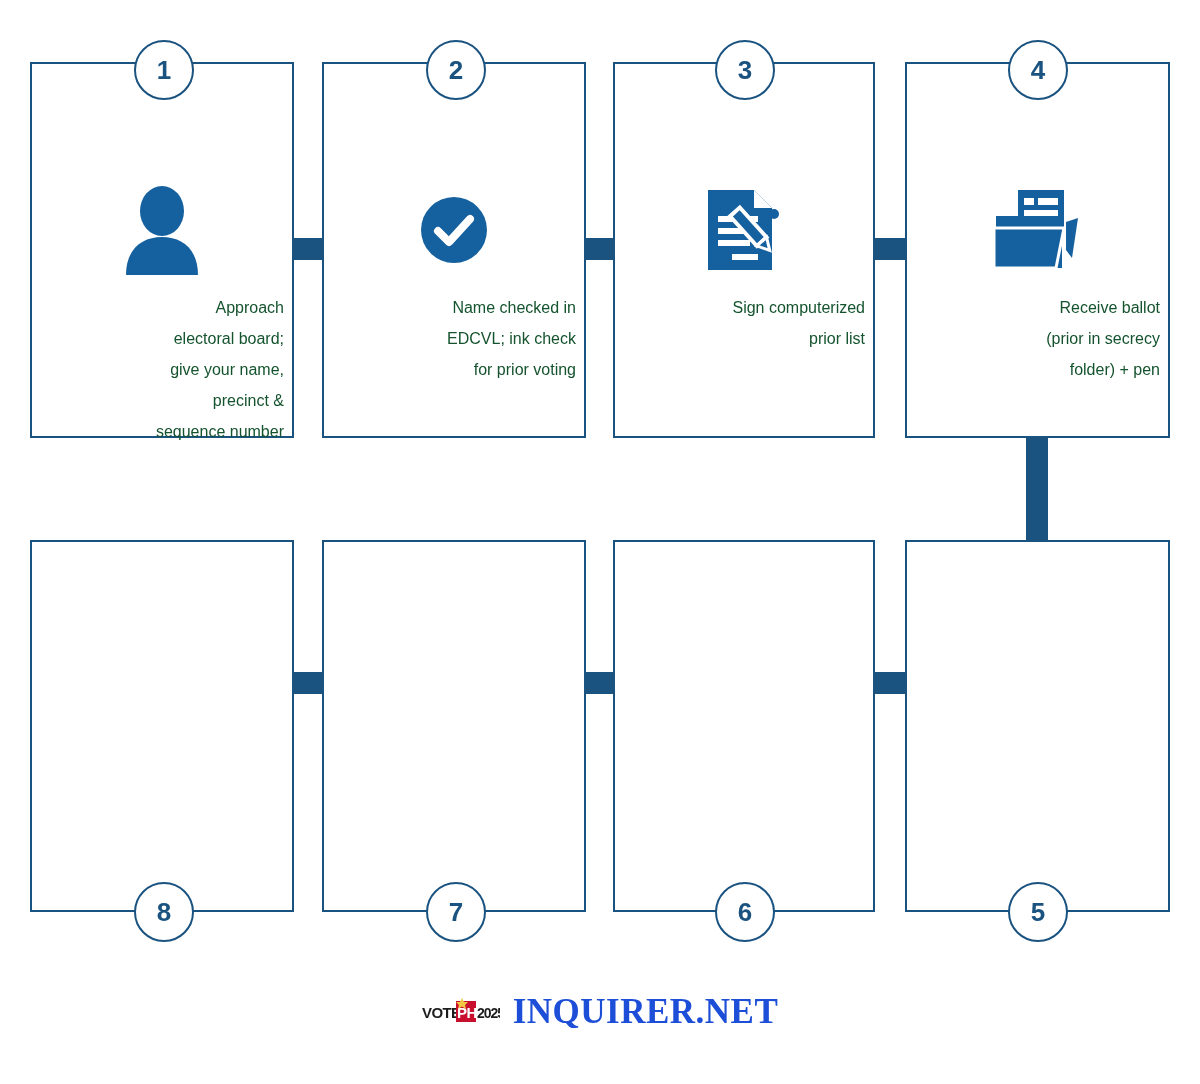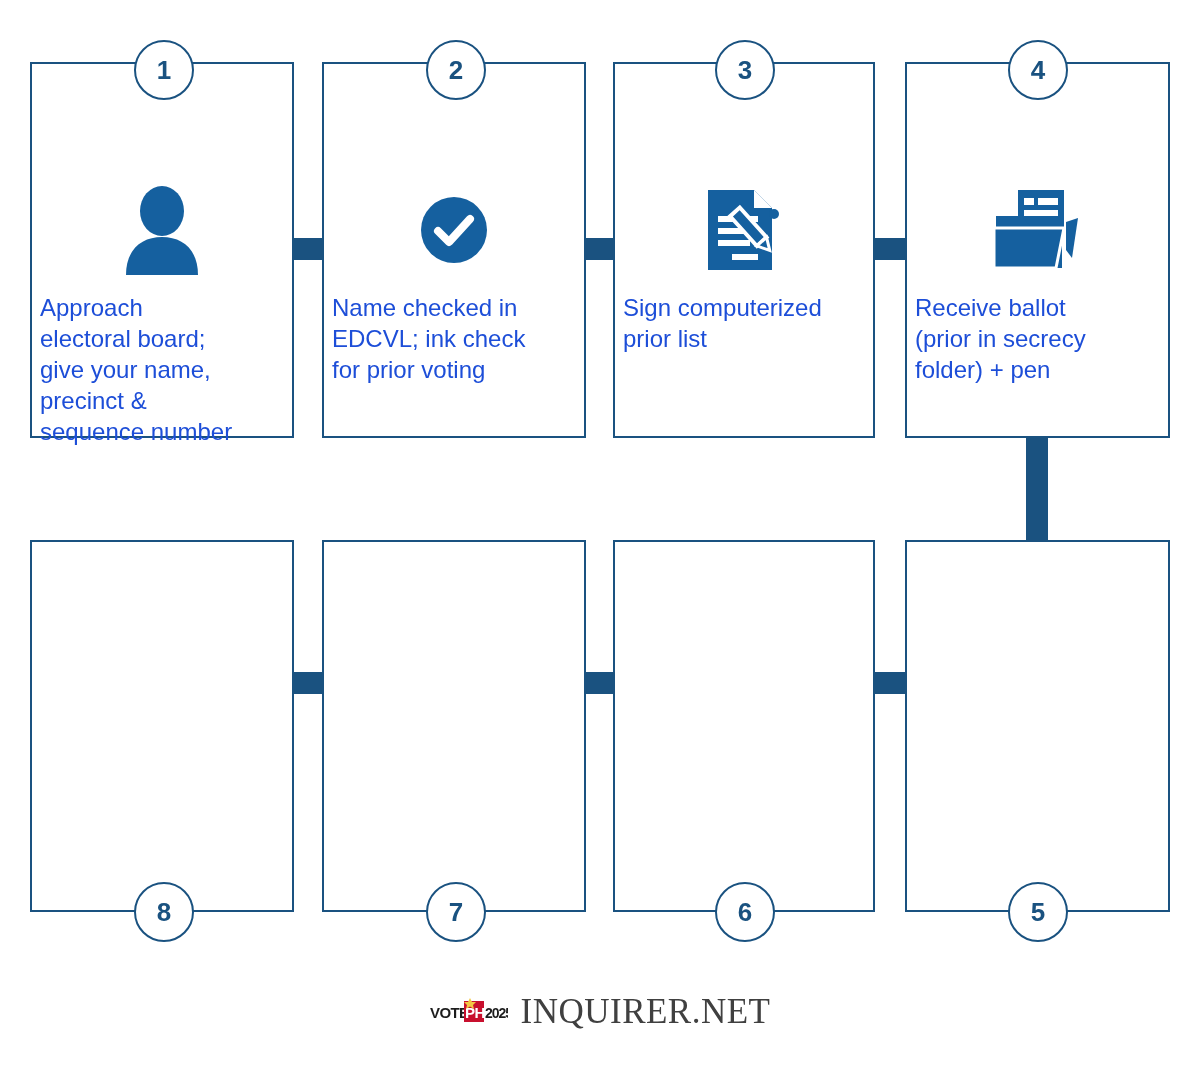--- a/index.html
+++ b/index.html
@@ -87,23 +87,23 @@
     height: 92px;
   }
   .row-top .icon-wrap { top: 120px; }
   .icon-wrap svg { display: block; }
 
   
   .caption {
     position: absolute;
     left: 8px;
     width: calc(100% - 16px);
-    text-align: left;
-    color: #1d4ed8;
-    font-size: 24px;
+    text-align: right;
+    color: #14532d;
+    font-size: 16px;
     line-height: 31px;
     white-space: pre-line;
     font-family: "Liberation Sans", sans-serif;
   }
   .row-top .caption { top: 228px; }
 
   
   #footer {
     position: absolute;
     left: 0;
@@ -113,25 +113,25 @@
     align-items: center;
     justify-content: center;
     gap: 13px;
   }
   .voteph-logo {
     display: flex;
     align-items: center;
     height: 26px;
   }
   .inq-text {
-    color: #404040;
+    color: #1d4ed8;
     font-family: "Liberation Serif", serif;
     font-size: 35px;
     letter-spacing: 0.5px;
-    font-weight: normal;
+    font-weight: bold;
     line-height: 1;
   }
 </style>
 </head>
 <body>
 
 <div id="flow">
 
   <div class="connector-h" style="left:292px; top:238px; width:32px;"></div>
   <div class="connector-h" style="left:584px; top:238px; width:31px;"></div>

